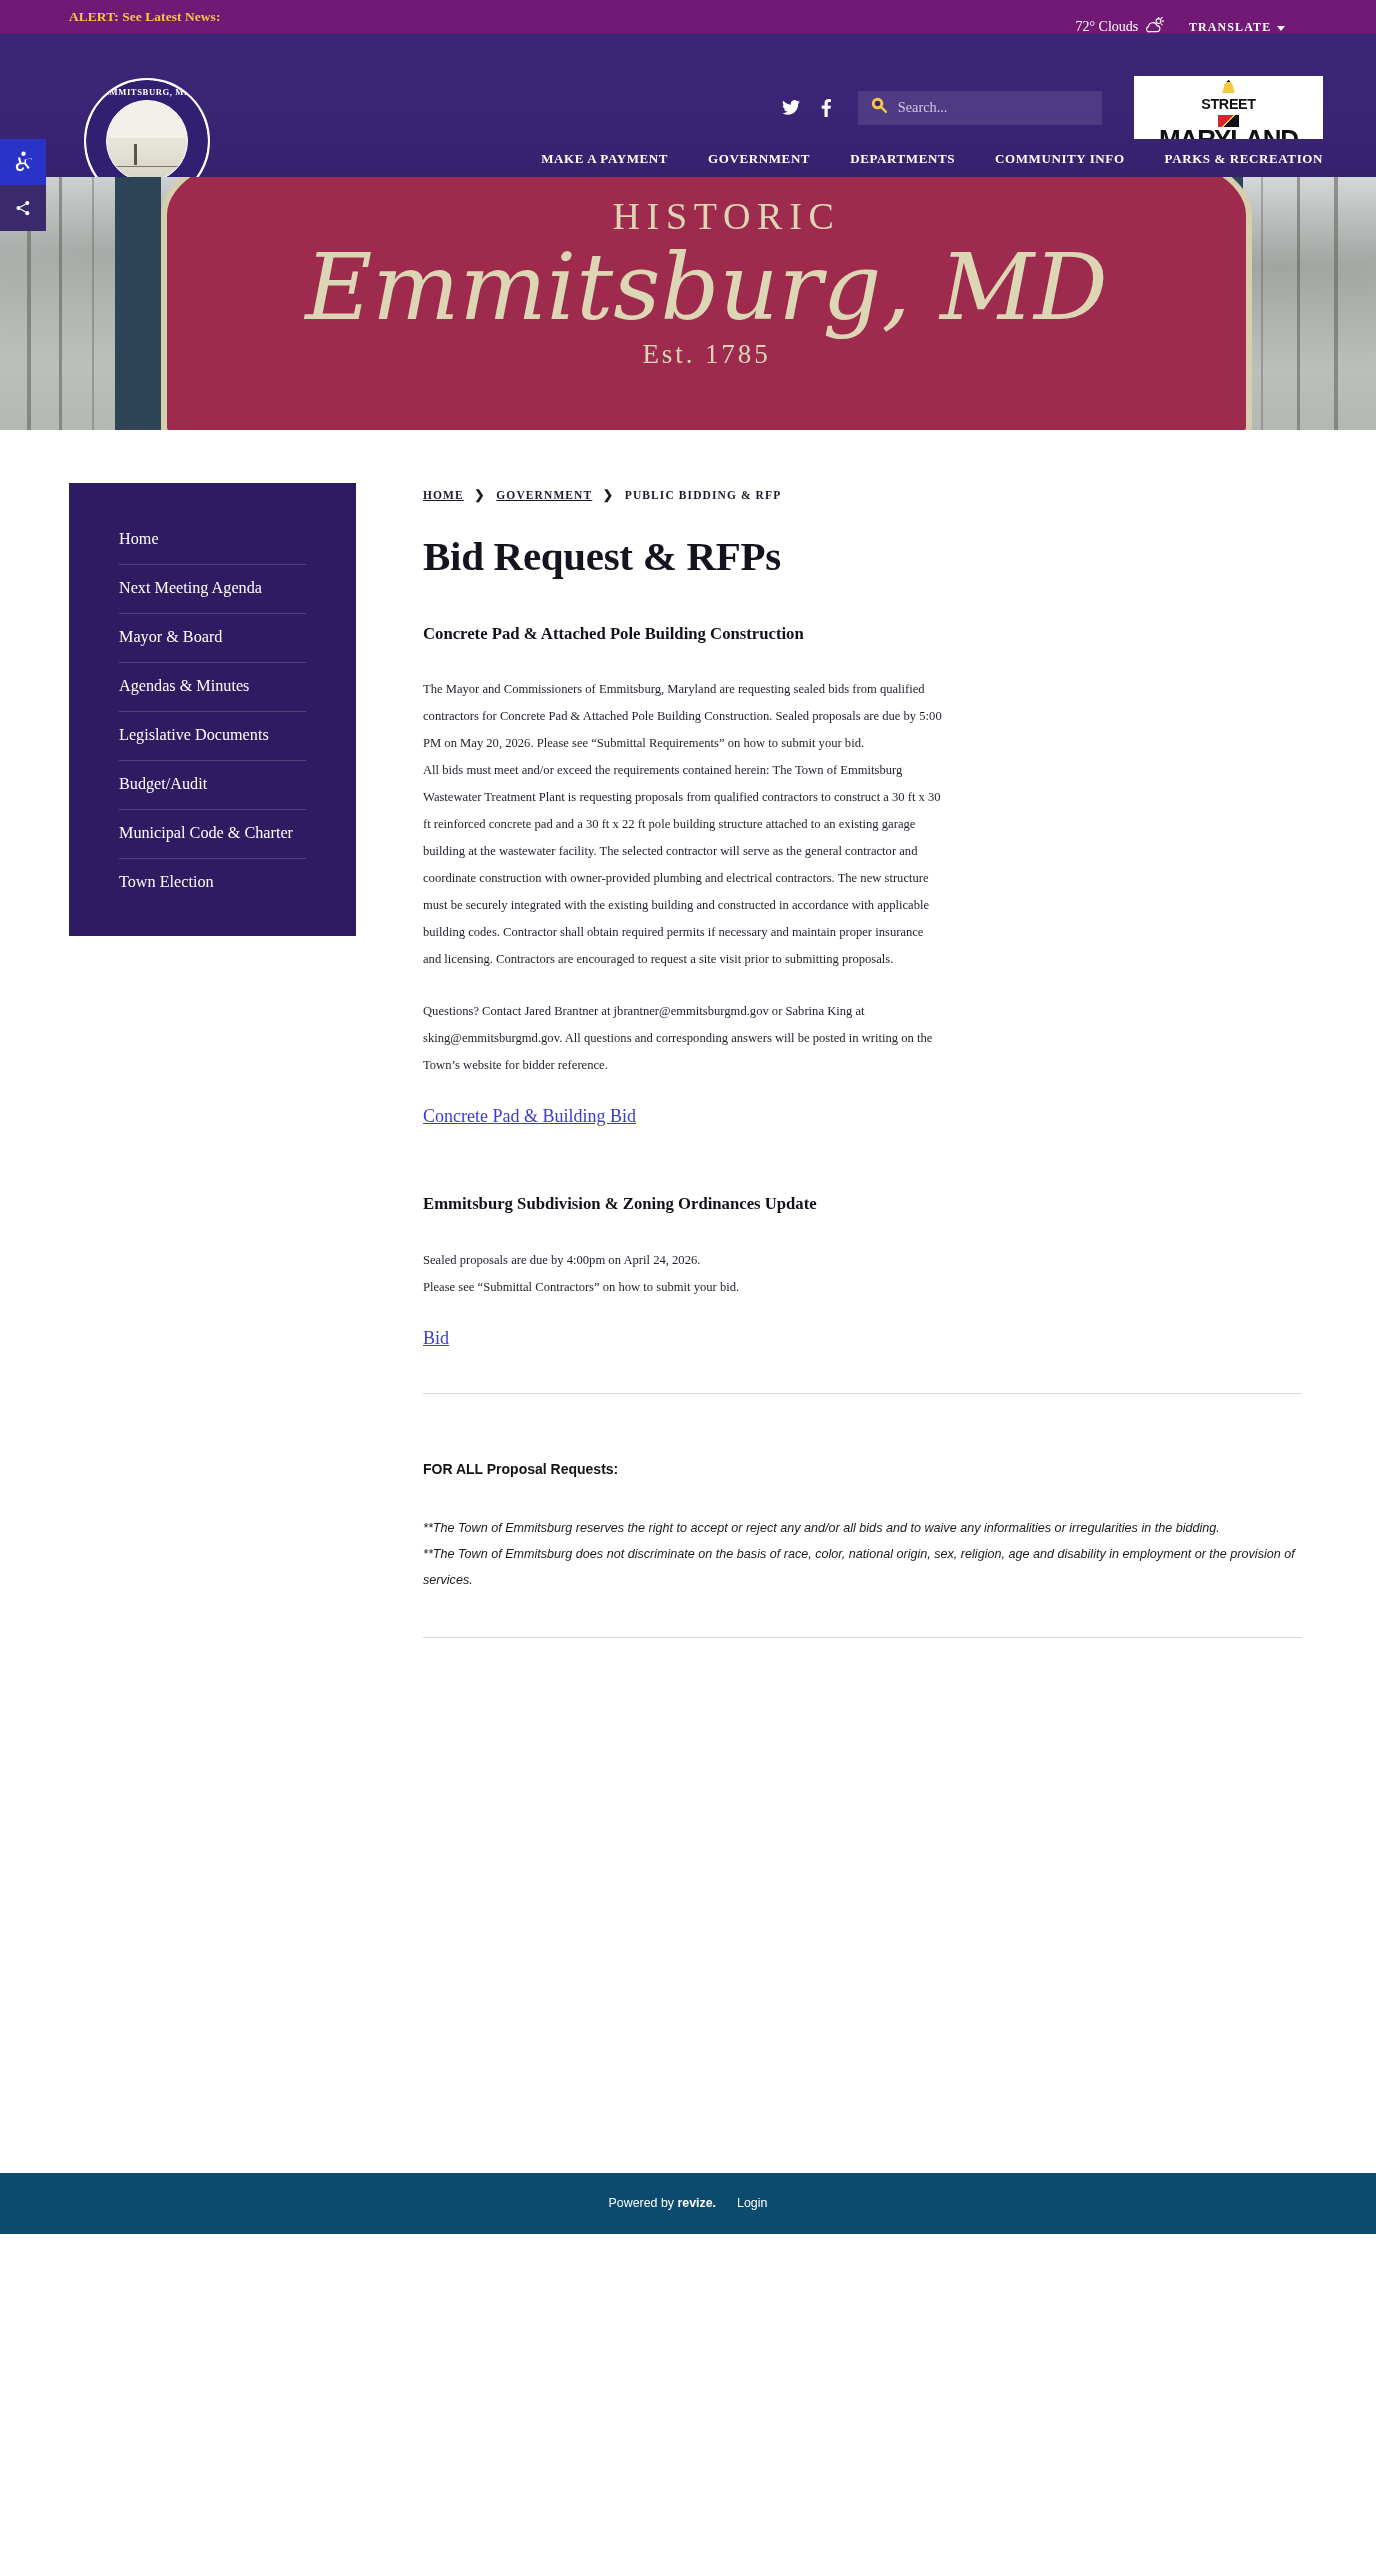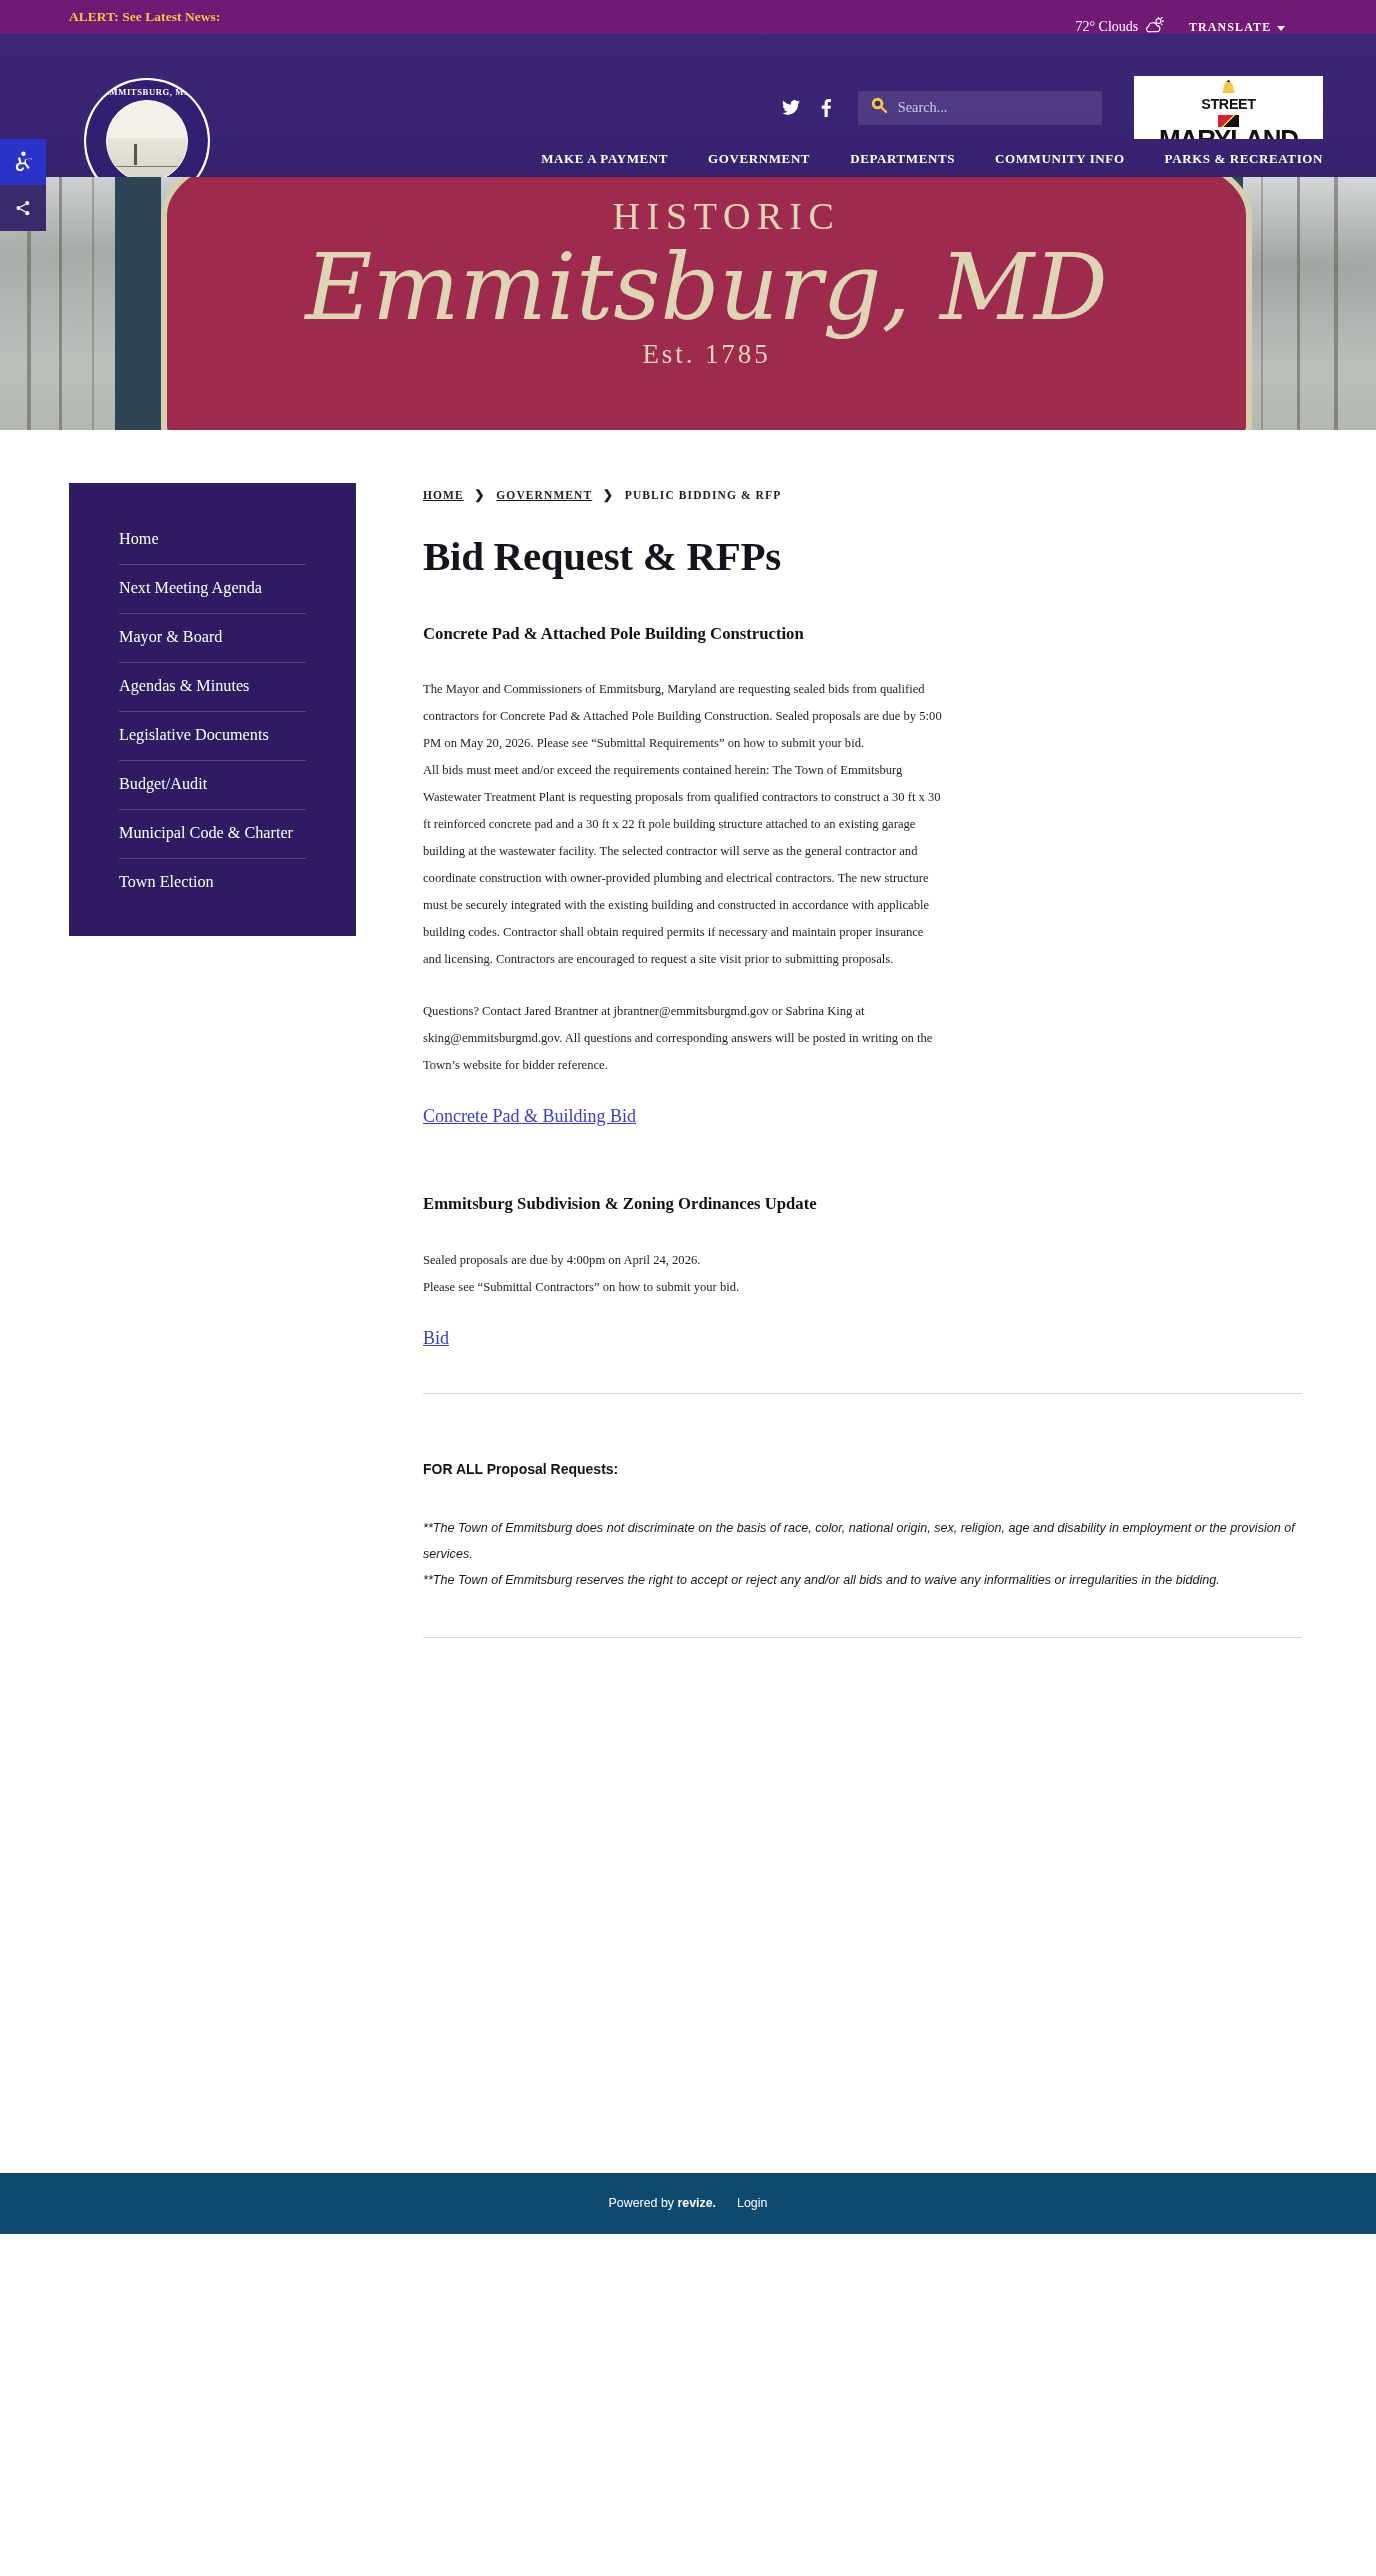--- a/index.html
+++ b/index.html
@@ -585,22 +585,22 @@
       </div>
       <a class="doc-link" href="#">Bid</a>
 
       <hr class="rule">
 
       <div class="sec-spacer-lg"></div>
 
       
       <div class="sans-head">FOR ALL Proposal Requests:</div>
       <div class="sec-spacer-md"></div>
+      <div class="sans-italic">**The Town of Emmitsburg reserves the right to accept or reject any and/or all bids and to waive any informalities or irregularities in the bidding.</div>
       <div class="sans-italic">**The Town of Emmitsburg does not discriminate on the basis of race, color, national origin, sex, religion, age and disability in employment or the provision of services.</div>
-      <div class="sans-italic">**The Town of Emmitsburg reserves the right to accept or reject any and/or all bids and to waive any informalities or irregularities in the bidding.</div>
 
       <hr class="rule">
     </div>
 
     <div class="tail-space"></div>
   </main>
 </div>
 
 <footer class="site-footer">
   <span class="footer-powered">

